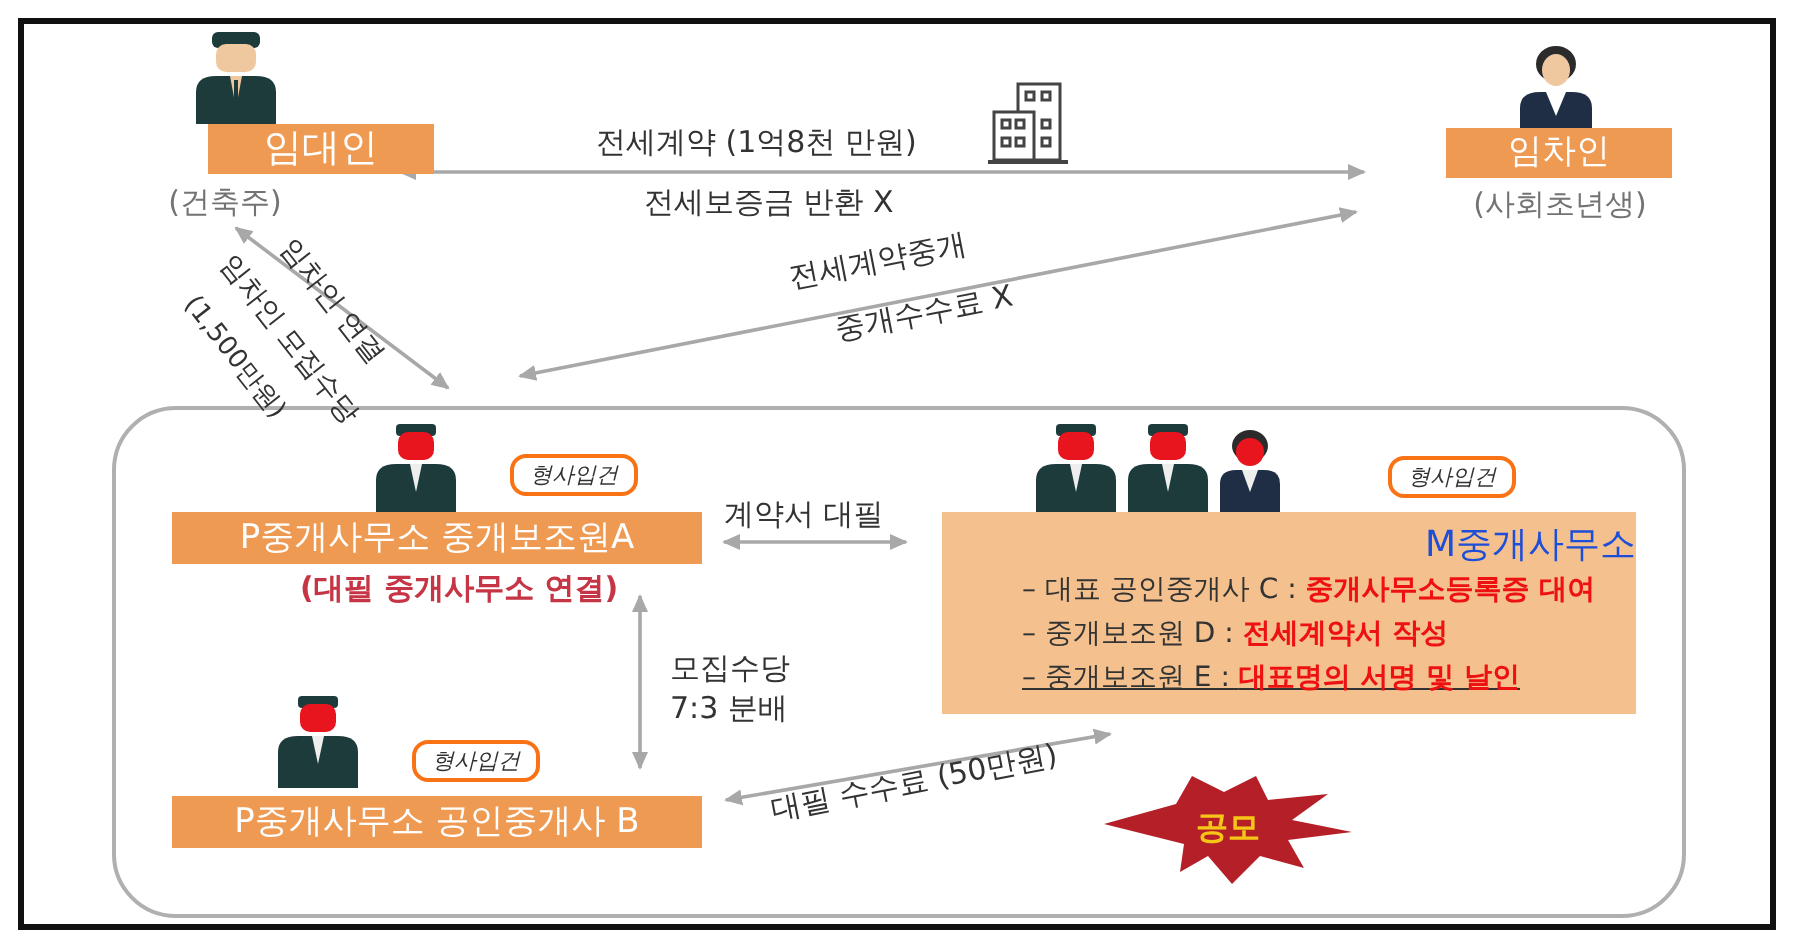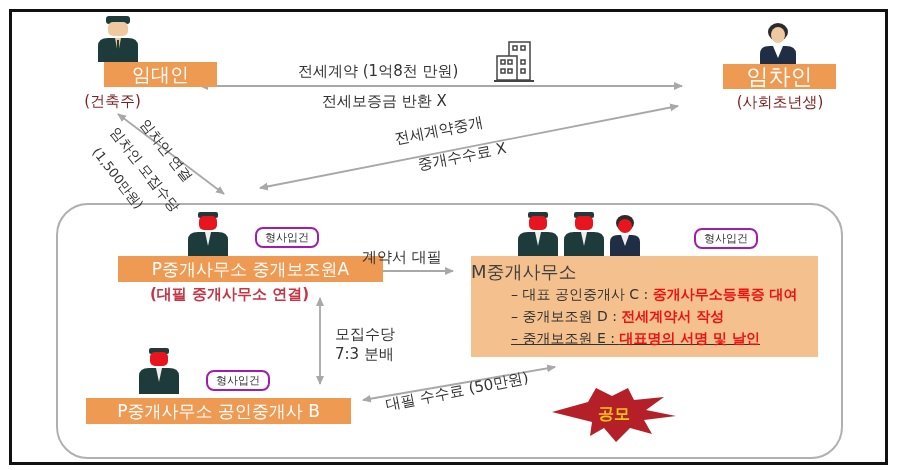--- a/index.html
+++ b/index.html
@@ -1,26 +1,26 @@
 <!DOCTYPE html>
 <html><head>
 <meta charset="utf-8">
 <style>
   html,body{margin:0;padding:0;background:#fff;}
   body{width:899px;height:470px;position:relative;overflow:hidden;font-family:"DejaVu Sans","Liberation Sans",sans-serif;}
   .frame{position:absolute;left:9px;top:9px;width:873px;height:450px;border:3px solid #111;box-sizing:content-box;}
   .container{position:absolute;left:56px;top:203px;width:787px;height:256px;border:2px solid #b0b0b0;border-radius:32px;box-sizing:border-box;}
   .label-box{position:absolute;background:#EE9A52;color:#fff;text-align:center;white-space:nowrap;}
-  .sub{position:absolute;color:#7f1d1d;font-size:15px;white-space:nowrap;text-align:center;}
-  .tag{position:absolute;border:2px solid #a21caf;border-radius:8px;font-size:11px;color:#333;padding:1px 8px;background:#fff;white-space:nowrap;}
+  .sub{position:absolute;color:#737373;font-size:15px;white-space:nowrap;text-align:center;}
+  .tag{position:absolute;border:2px solid #f97316;border-radius:8px;font-size:11px;color:#333;padding:1px 8px;background:#fff;white-space:nowrap;font-style:italic;}
   .red{color:#c63545;}
   .bright-red{color:#e11;font-weight:bold;}
   .txt{position:absolute;white-space:nowrap;font-size:15px;color:#333;}
   .mbox{position:absolute;left:471px;top:256px;width:347px;height:101px;background:#F3C08E;}
-  .mbox .title{position:absolute;left:0;right:0;top:4px;text-align:left;color:#404040;font-size:18px;}
+  .mbox .title{position:absolute;left:0;right:0;top:4px;text-align:right;color:#1d4ed8;font-size:18px;}
   .mbox .line{position:absolute;left:24px;font-size:14px;color:#333;white-space:nowrap;margin-left:16px;}
   svg{position:absolute;left:0;top:0;}
 </style>
 </head>
 <body>
 
 <div class="frame"></div>
 
 <svg width="899" height="470">
   <defs>
@@ -57,21 +57,21 @@
 <div class="sub" style="left:56px;top:92px;width:113px;">(건축주)</div>
 
 <svg width="899" height="470" style="pointer-events:none">
   <g transform="translate(758,24)">
     <ellipse cx="20" cy="8" rx="10" ry="9" fill="#2b2b2b"></ellipse>
     <ellipse cx="20" cy="11" rx="7" ry="8" fill="#f0c8a0"></ellipse>
     <path d="M2,40 L2,30 Q2,22 12,22 L28,22 Q38,22 38,30 L38,40 z" fill="#1f2e45"></path>
     <path d="M15,22 L20,34 L25,22 z" fill="#fff"></path>
   </g>
 </svg>
-<div class="label-box" style="left:723px;top:64px;width:113px;height:25px;font-size:22px;line-height:25px;">임차인</div>
+<div class="label-box" style="left:723px;top:64px;width:113px;height:25px;font-size:17px;line-height:25px;">임차인</div>
 <div class="sub" style="left:715px;top:93px;width:130px;">(사회초년생)</div>
 
 <div class="txt" style="left:298px;top:62px;">전세계약 (1억8천 만원)</div>
 <svg width="899" height="470" style="pointer-events:none">
   <g transform="translate(494,42)" fill="none" stroke="#444" stroke-width="1.5">
     <rect x="15" y="0" width="21" height="38"></rect>
     <rect x="3" y="14" width="20" height="24" fill="#fff"></rect>
     <line x1="0" y1="39" x2="40" y2="39" stroke-width="2"></line>
     <rect x="19" y="4" width="4" height="4"></rect>
       <rect x="27" y="4" width="4" height="4"></rect>
@@ -94,21 +94,21 @@
 
 <svg width="899" height="470" style="pointer-events:none">
   <g transform="translate(188,212)">
     <rect x="10" y="0" width="20" height="6" rx="2" fill="#1e3b3b"></rect>
     <rect x="11" y="4" width="18" height="14" rx="5" fill="#e8141e"></rect>
     <path d="M0,44 L0,28 Q0,20 10,20 L30,20 Q40,20 40,28 L40,44 z" fill="#1e3b3b"></path>
     <path d="M17,20 L20,34 L23,20 z" fill="#eee"></path>
   </g>
 </svg>
 <div class="tag" style="left:255px;top:227px;">형사입건</div>
-<div class="label-box" style="left:86px;top:256px;width:265px;height:26px;font-size:17px;line-height:26px;margin-left:32px;">P중개사무소 중개보조원A</div>
+<div class="label-box" style="left:86px;top:256px;width:265px;height:26px;font-size:17px;line-height:26px;">P중개사무소 중개보조원A</div>
 <div class="txt" style="left:103px;top:285px;color:#c63545;font-weight:bold;font-size:15px;margin-left:47px;">(대필 중개사무소 연결)</div>
 
 <div class="txt red" style="left:362px;top:248px;">계약서 대필</div>
 
 <div class="txt red" style="left:335px;top:325px;text-align:right;">모집수당</div>
 <div class="txt red" style="left:335px;top:345px;">7:3 분배</div>
 
 <svg width="899" height="470" style="pointer-events:none">
   <g transform="translate(139,348)">
     <rect x="10" y="0" width="20" height="6" rx="2" fill="#1e3b3b"></rect>

